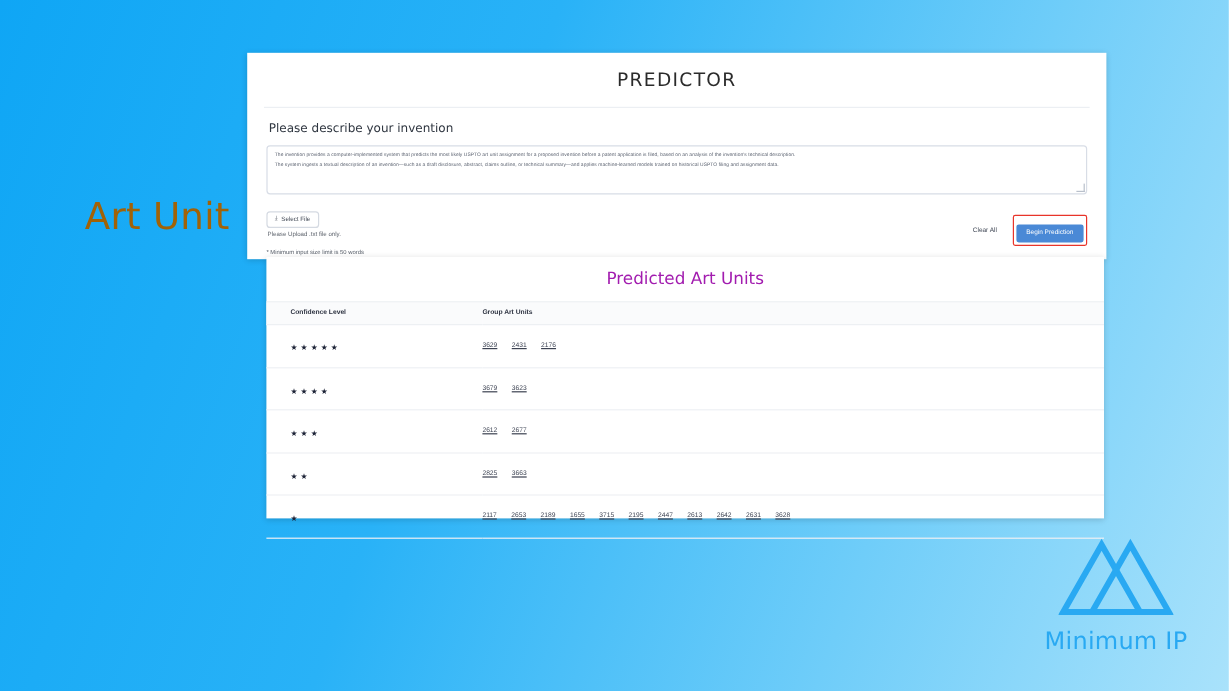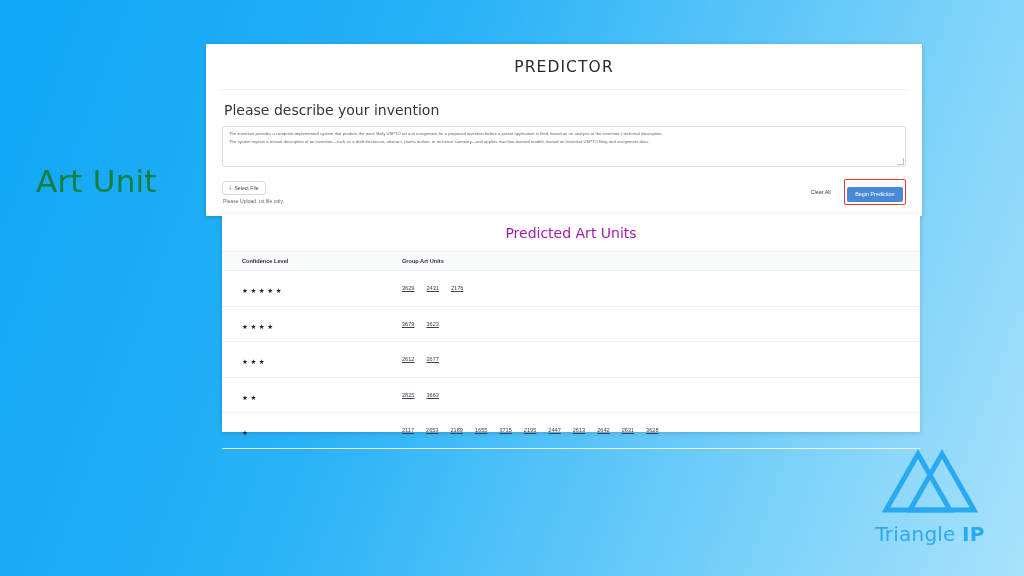--- a/index.html
+++ b/index.html
@@ -7,39 +7,39 @@
     width:1024px;height:576px;overflow:hidden;
     font-family:"Liberation Sans", sans-serif;
     background:linear-gradient(110deg,#0fa6f5 0%,#29b2f7 38%,#6fcdf9 72%,#a9e2fb 100%);
     position:relative;
   }
 
   
   .hero-title{
     position:absolute;left:36px;top:158px;width:190px;
     font-family:"DejaVu Sans", sans-serif;
-    font-size:31px;line-height:46px;color:#15803d;font-weight:400;
-    letter-spacing:.2px;text-align:left;
+    font-size:31px;line-height:46px;color:#a16207;font-weight:400;
+    letter-spacing:.2px;text-align:center;
   }
   .hero-line{display:block;white-space:nowrap;}
 
   
   .predictor-card{
     position:absolute;left:206px;top:44px;width:716px;height:172px;
     background:#ffffff;box-shadow:0 1px 5px rgba(0,0,0,.18);
   }
   .predictor-title{
     text-align:center;font-size:15.5px;letter-spacing:1.1px;color:#2b2b2b;
     padding:14px 0 13px;font-weight:400;font-family:"DejaVu Sans",sans-serif;
   }
   .predictor-body{
     border-top:1px solid #eceff3;margin:0 14px;padding:10px 2px 0;
   }
   .section-label{
-    font-size:14px;color:#2f3640;margin:2px 0 8px 2px;font-weight:400;
+    font-size:10px;color:#2f3640;margin:2px 0 8px 2px;font-weight:400;
     font-family:"DejaVu Sans",sans-serif;
   }
   .invention-textarea{
     border:1px solid #d8dde6;border-radius:3px;background:#fff;
     height:31px;padding:4px 6px;overflow:hidden;position:relative;
   }
   .invention-textarea p{
     margin:0 0 2px;font-size:4.1px;line-height:6.1px;color:#5b6270;
     white-space:nowrap;letter-spacing:.05px;
   }
@@ -105,21 +105,21 @@
     font-family:"Liberation Sans",sans-serif;
   }
 
   
   .logo-block{position:absolute;left:860px;top:448px;width:140px;text-align:center;}
   .logo-mark{display:block;margin:0 auto;}
   .logo-text{
     margin-top:2px;font-size:20px;color:#29a9f2;letter-spacing:.2px;
     font-family:"DejaVu Sans",sans-serif;white-space:nowrap;
   }
-  .logo-text b{font-weight:700;}
+  .logo-text b{font-weight:400;}
 </style>
 </head>
 <body>
 
 <div class="hero-title">
   <span class="hero-line">Art Unit</span>
 </div>
 
 <div class="predictor-card">
 
@@ -225,15 +225,15 @@
       </tbody>
   </table>
 </div>
 
 <div class="logo-block">
   <svg class="logo-mark" width="96" height="72" viewBox="0 0 96 72">
     <polygon points="36,6 68,62 4,62" fill="none" stroke="#29a9f2" stroke-width="5"></polygon>
     <polygon points="60,6 92,62 28,62" fill="none" stroke="#29a9f2" stroke-width="5"></polygon>
   </svg>
   <div class="logo-text">
-    <span>Triangle </span><b>IP</b>
+    <span>Minimum </span><b>IP</b>
   </div>
 </div>
 
 </body></html>

